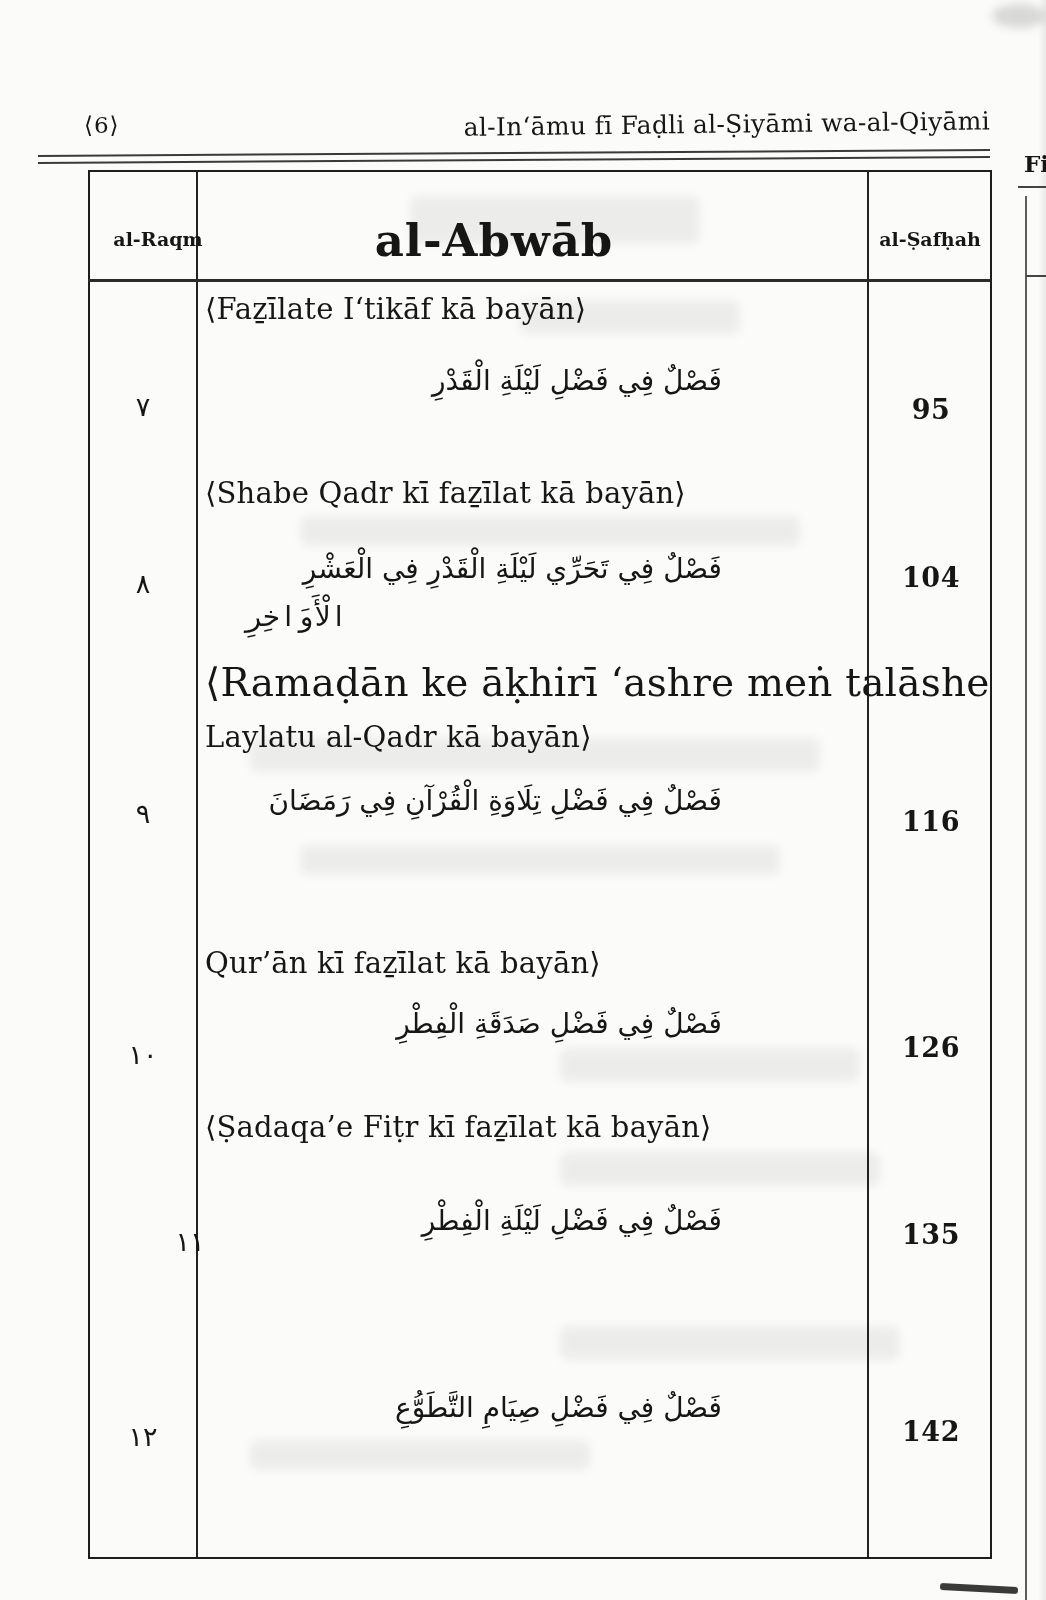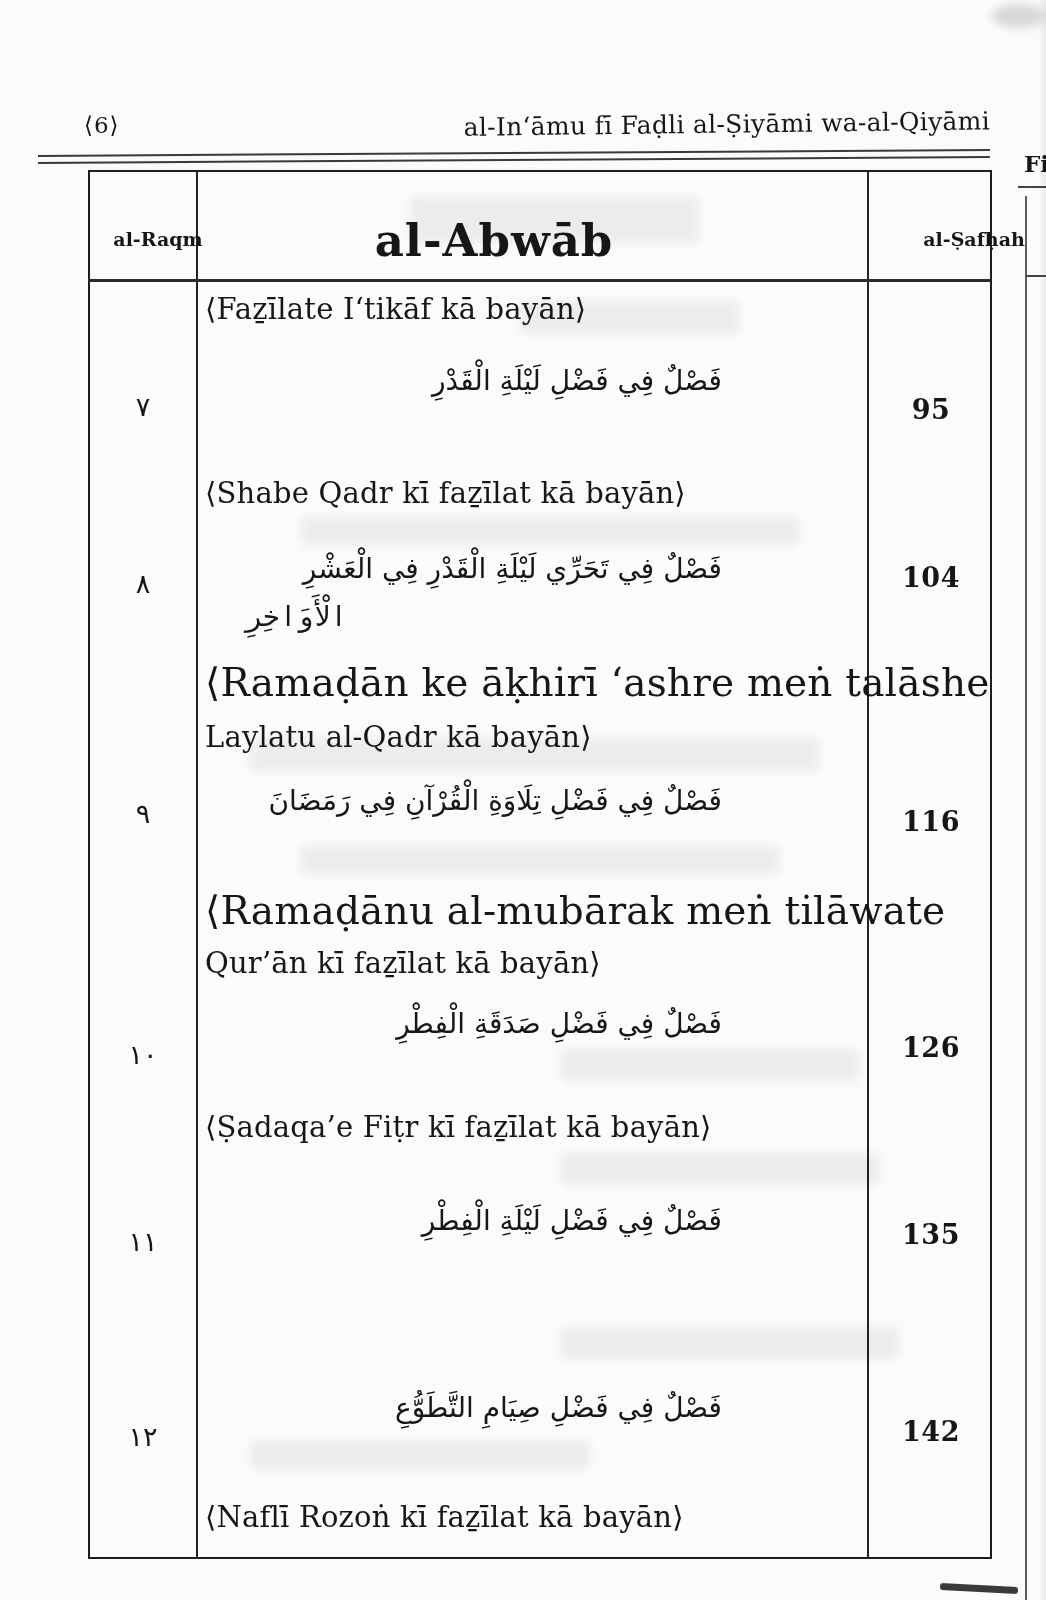--- a/index.html
+++ b/index.html
@@ -51,49 +51,47 @@
   <div class="vline" style="left:1025px;top:196px;height:1404px;background:#5c5c5c;"></div>
   <div class="hline" style="left:1026px;top:275px;width:20px;background:#444;"></div>
 
   <div class="table-frame" style="left:88px;top:170px;width:900px;height:1385px;"></div>
   <div class="vline" style="left:196px;top:170px;height:1387px;"></div>
   <div class="vline" style="left:867px;top:170px;height:1387px;"></div>
   <div class="hline" style="left:88px;top:279px;width:902px;height:2.5px;"></div>
 
   <div class="colhead" style="left:104px;top:228px;width:108px;">al-Raqm</div>
   <div class="colhead-big" style="left:196px;top:198px;width:596px;margin-top:16px;">al-Abwāb</div>
-  <div class="colhead" style="left:867px;top:228px;width:126px;padding-left:44px;">al-Ṣafḥah</div>
+  <div class="colhead" style="left:867px;top:228px;width:126px;">al-Ṣafḥah</div>
 
   <div class="translit" style="left:205px;top:292px;">⟨Faẕīlate I‘tikāf kā bayān⟩</div>
 
   <div class="arabic" style="right:324px;top:360px;">فَصْلٌ فِي فَضْلِ لَيْلَةِ الْقَدْرِ</div>
   <div class="raqm" style="top:391px;">٧</div>
   <div class="pageno" style="top:394px;">95</div>
   <div class="translit" style="left:205px;top:476px;">⟨Shabe Qadr kī faẕīlat kā bayān⟩</div>
 
   <div class="arabic" style="right:324px;top:548px;">فَصْلٌ فِي تَحَرِّي لَيْلَةِ الْقَدْرِ فِي الْعَشْرِ</div>
   <div class="arabic" style="left:246px;top:598px;font-family:Liberation Mono, monospace;">الْأَوَاخِرِ</div>
   <div class="raqm" style="top:568px;">٨</div>
   <div class="pageno" style="top:562px;">104</div>
   <div class="translit-just" style="left:205px;top:660px;width:642px;">⟨Ramaḍān ke āḳhirī ‘ashre meṅ talāshe</div>
   <div class="translit" style="left:205px;top:720px;">Laylatu al-Qadr kā bayān⟩</div>
 
   <div class="arabic" style="right:324px;top:780px;">فَصْلٌ فِي فَضْلِ تِلَاوَةِ الْقُرْآنِ فِي رَمَضَانَ</div>
   <div class="raqm" style="top:798px;">٩</div>
   <div class="pageno" style="top:806px;">116</div>
-  <div class="translit-just" style="left:205px;top:888px;width:642px;">⟨Ramaḍānu al-mubārak meṅ tilāwate</div>
   <div class="translit" style="left:205px;top:946px;">Qur’ān kī faẕīlat kā bayān⟩</div>
 
   <div class="arabic" style="right:324px;top:1003px;">فَصْلٌ فِي فَضْلِ صَدَقَةِ الْفِطْرِ</div>
   <div class="raqm" style="top:1039px;text-align:center;">١٠</div>
   <div class="pageno" style="top:1032px;">126</div>
   <div class="translit" style="left:205px;top:1110px;">⟨Ṣadaqa’e Fiṭr kī faẕīlat kā bayān⟩</div>
 
   <div class="arabic" style="right:324px;top:1200px;">فَصْلٌ فِي فَضْلِ لَيْلَةِ الْفِطْرِ</div>
-  <div class="raqm" style="top:1226px;">١١</div>
+  <div class="raqm" style="top:1226px;margin-left:47px;">١١</div>
   <div class="pageno" style="top:1219px;">135</div>
 
   <div class="arabic" style="right:324px;top:1387px;">فَصْلٌ فِي فَضْلِ صِيَامِ التَّطَوُّعِ</div>
   <div class="raqm" style="top:1421px;">١٢</div>
   <div class="pageno" style="top:1416px;text-align:center;">142</div>
-  <div class="translit" style="left:205px;top:1500px;">⟨Naflī Rozoṅ kī faẕīlat kā bayān⟩</div>
 
 </div>
 
 </body></html>

